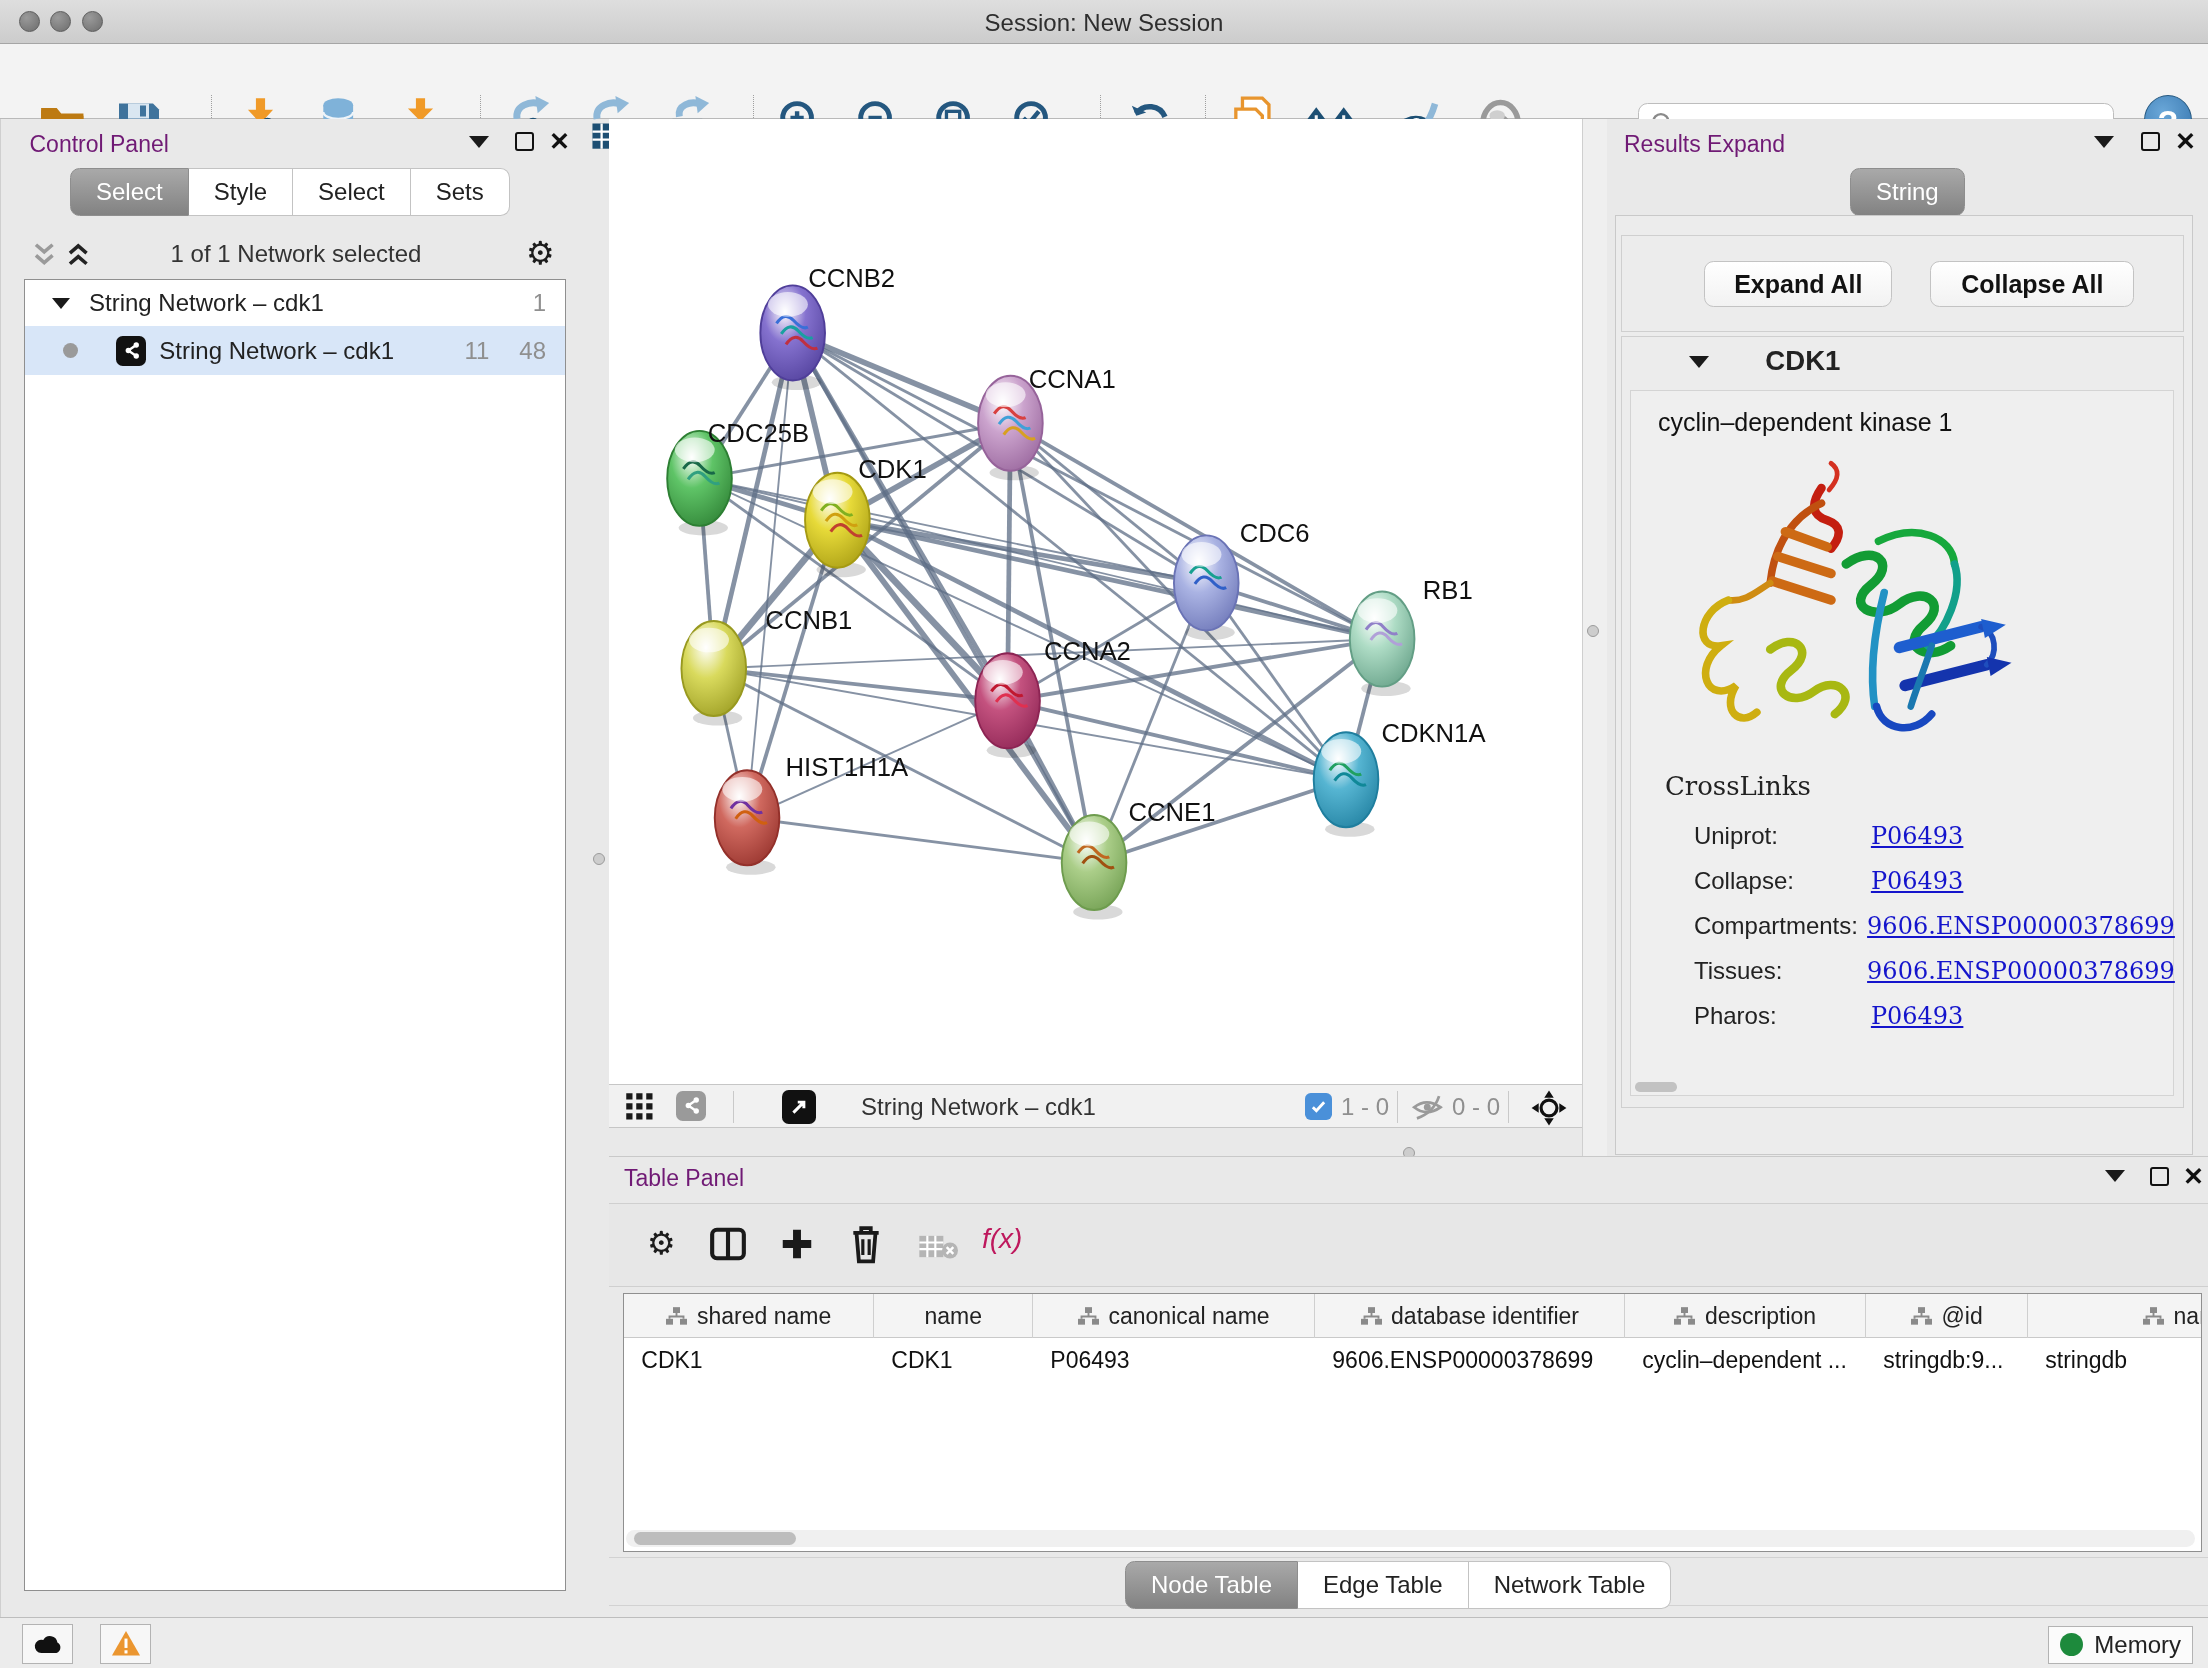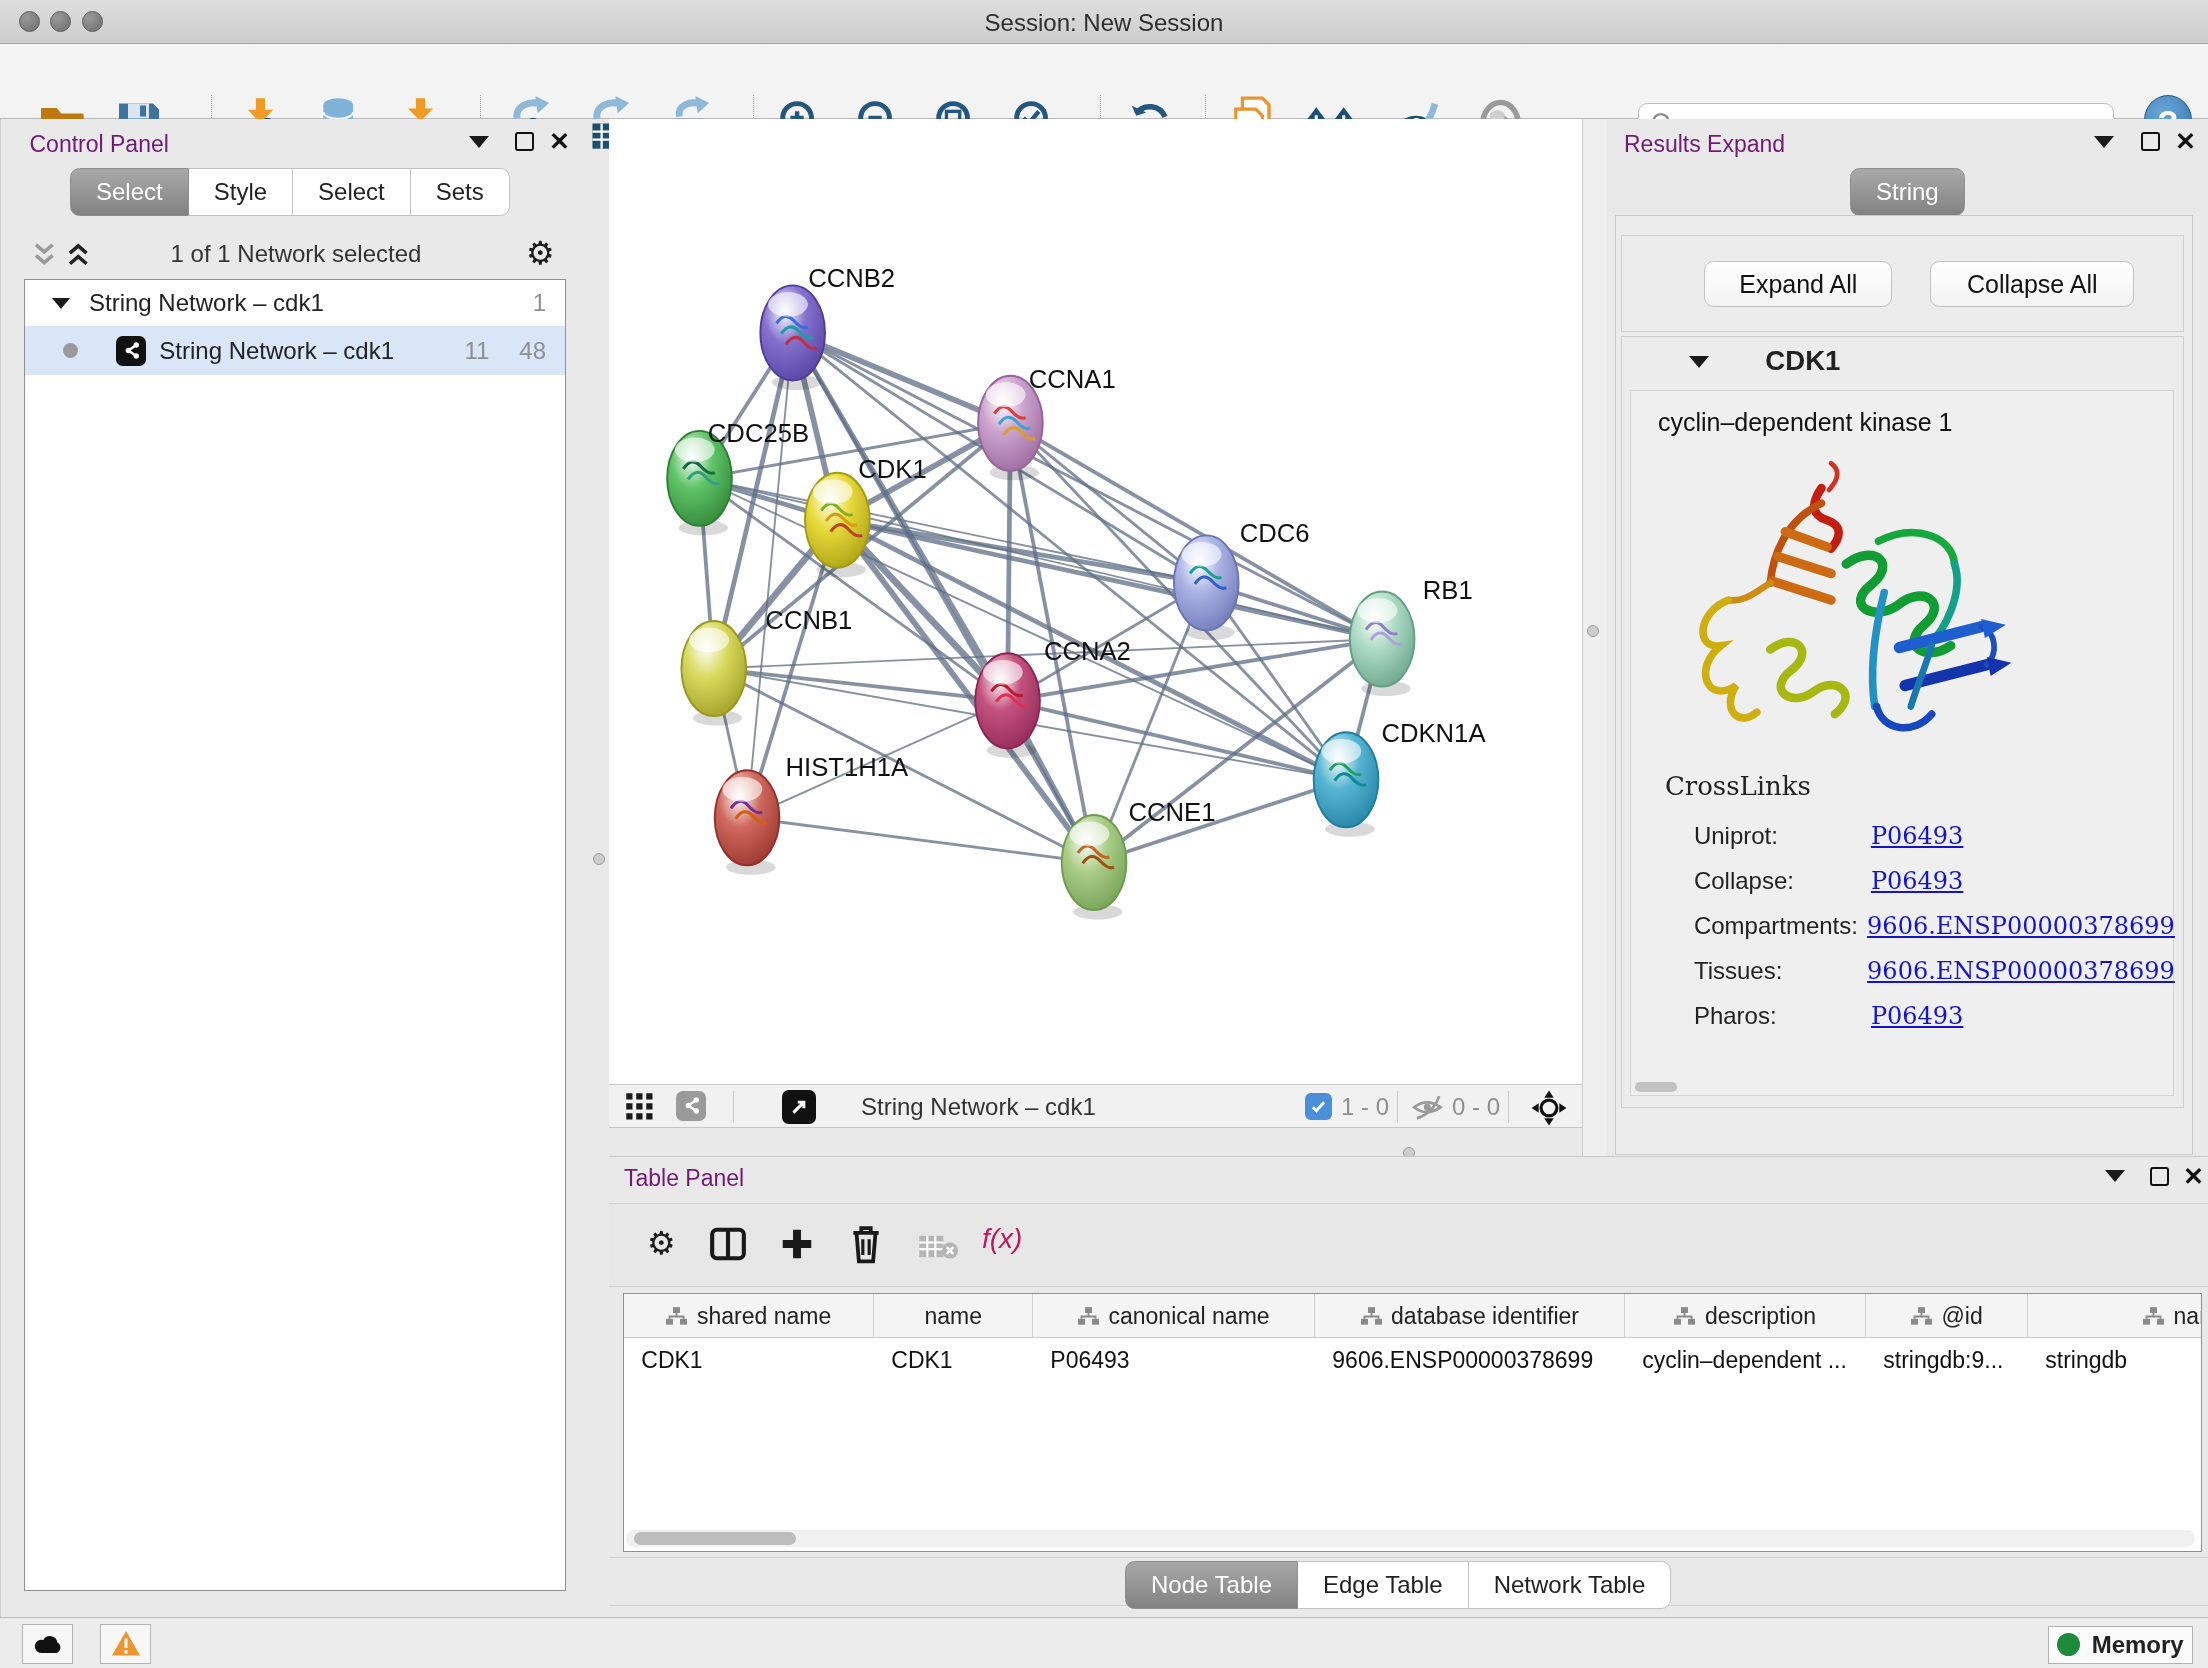--- a/index.html
+++ b/index.html
@@ -51,42 +51,42 @@
   .netgap{left:609px;top:1129px;width:973px;height:27px;background:#e9e9e9;}
   .vsep{width:0;height:32px;border-left:1px solid #c9c9c9;position:absolute;top:5.7px;}
   .graytxt{color:#8f8f8f;font-size:24px;}
   .knob{position:absolute;width:12.4px;height:12.4px;border-radius:50%;background:#cdcdcd;border:1px solid #9b9b9b;}
   .rsplit{left:1582px;top:119px;width:26px;height:1037px;background:#efefef;
           border-left:1px solid #cfcfcf;border-right:1px solid #cfcfcf;}
   
   .rpanel{left:1607px;top:119px;width:601px;height:1037px;background:#e9e9e9;}
   .rbox{position:absolute;left:7.6px;top:96px;width:578px;height:940px;background:#ececec;border:1.9px solid #c9c9c9;}
   .btn{background:linear-gradient(#ffffff,#f2f2f2);border:1px solid #c3c3c3;border-radius:9.5px;
-       font-size:25px;color:#111;display:flex;align-items:center;justify-content:center;}
+       font-size:25px;color:#111;display:flex;align-items:center;justify-content:center;font-weight:bold;}
   .serif{font-family:"DejaVu Serif","Liberation Serif",serif;}
   .xlink{color:#1414cc;text-decoration:underline;}
   
   .tpanel{left:609px;top:1156px;width:1600px;height:461px;background:#e9e9e9;border-top:1px solid #c9c9c9;}
   .ttool{position:absolute;left:0;top:46px;width:1600px;height:84px;background:#e7e7e7;
          border-top:1px solid #cfcfcf;border-bottom:1px solid #cfcfcf;}
   .tblbox{position:absolute;left:14.3px;top:136px;width:1579px;height:259px;background:#fff;
           border:1.9px solid #8f8f8f;overflow:hidden;}
   .thead{position:absolute;left:0;top:0;height:44px;background:#f4f4f4;border-bottom:1px solid #c9c9c9;display:flex;}
   .th{height:44px;display:flex;align-items:center;justify-content:center;gap:9.5px;font-size:23px;color:#222;
       border-right:1px solid #cfcfcf;flex:none;}
   .tdrow{position:absolute;left:0;top:45px;height:42px;display:flex;}
   .td{height:42px;display:flex;align-items:center;padding-left:17px;font-size:23px;color:#111;flex:none;}
   .hscroll{position:absolute;left:1.9px;bottom:3.8px;width:1569px;height:17px;background:#f0f0f0;border-radius:8.6px;}
   .hthumb{position:absolute;left:7.6px;top:1.9px;width:162px;height:13.3px;background:#bdbdbd;border-radius:6.7px;}
   
   .sbar{left:0;top:1617px;width:2208px;height:51px;background:#ececec;border-top:1px solid #bdbdbd;}
   .sbox{position:absolute;top:5.7px;width:51px;height:40px;background:#f7f7f7;border:1px solid #b3b3b3;
         display:flex;align-items:center;justify-content:center;}
   .membtn{position:absolute;left:2048px;top:7.6px;width:145px;height:38px;background:#fbfbfb;border:1px solid #b3b3b3;
-          display:flex;align-items:center;justify-content:center;gap:11.4px;font-size:24px;font-weight:bold;}
+          display:flex;align-items:center;justify-content:center;gap:11.4px;font-size:24px;}
   .gear{font-family:"DejaVu Sans",sans-serif;font-size:32px;color:#1c1c1c;line-height:1;}
   .fx{font-family:Liberation Sans, sans-serif;font-style:italic;font-size:28px;color:#be185d;}
   text{font-family:"Liberation Sans",sans-serif;}
 </style>
 </head>
 <body>
 
 <div class="app">
 
   <div class="abs titlebar">

